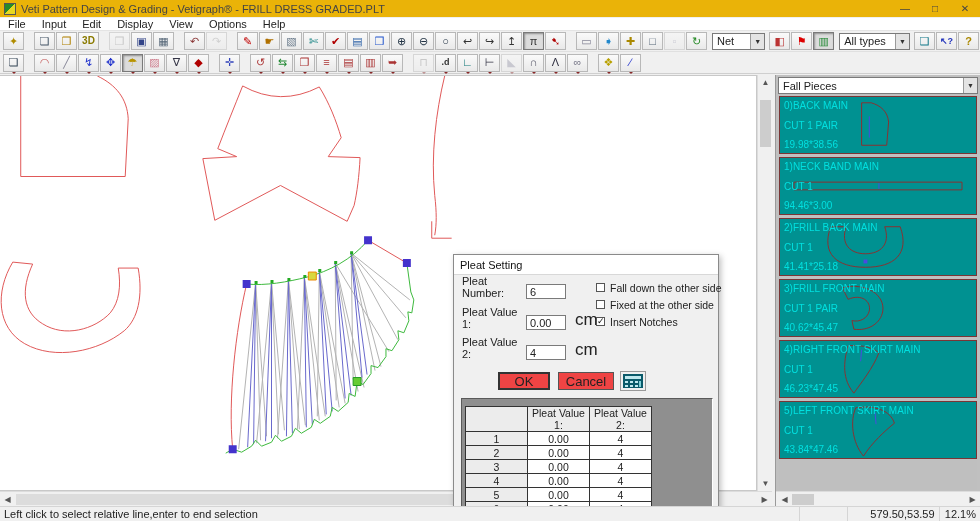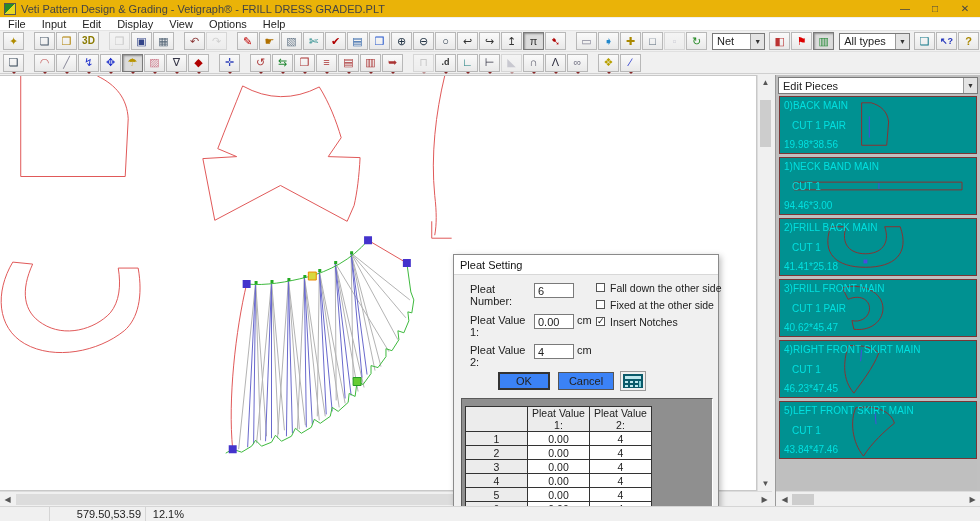--- a/index.html
+++ b/index.html
@@ -48,49 +48,49 @@
   #hscroll .left { left:0; top:0; width:15px; height:15px; }
   #hscroll .right { right:0; top:0; width:15px; height:15px; }
   #hscroll .thumb { position:absolute; left:16px; top:2px; width:540px; height:11px; background:#dcdcdc; }
 
   
   #panel { position:absolute; left:775px; top:0; width:205px; height:431px; background:#c0c0c0; border-left:1px solid #9a9a9a; }
   #view-pieces-combo { position:absolute; left:2px; top:2px; width:200px; height:17px; margin:0; }
   .card { position:absolute; left:3px; width:198px; height:58px; background:#009191; border:1px solid #7a3535; overflow:hidden; }
   .card svg { position:absolute; left:0; top:0; width:100%; height:100%; }
   .pname { position:absolute; left:4px; top:3px; color:#00e0e0; font-size:10px; white-space:nowrap; }
-  .pcut  { position:absolute; left:4px; top:23px; color:#00e0e0; font-size:10px;margin-left:8px; }
+  .pcut  { position:absolute; left:4px; top:23px; color:#00e0e0; font-size:10px; }
   .psize { position:absolute; left:4px; top:42px; color:#00e0e0; font-size:10px; }
   #panel-filler { position:absolute; left:3px; top:385px; width:198px; height:30px; background:#bfbfbf; }
   #panel-hscroll { position:absolute; left:0; top:416px; width:205px; height:15px; background:#f0f0f0; border-top:1px solid #dcdcdc; }
   #panel-hscroll .left { left:2px; top:0; width:13px; height:15px; }
   #panel-hscroll .right { right:2px; top:0; width:13px; height:15px; }
   #panel-hscroll .thumb { position:absolute; left:16px; top:2px; width:22px; height:11px; background:#cdcdcd; }
 
   
   #statusbar { position:absolute; left:0; top:506px; width:980px; height:15px; background:#f0f0f0; display:flex; border-top:1px solid #d5d5d5; font-size:11px; }
   .scell { border-right:1px solid #d5d5d5; padding:0 4px; display:flex; align-items:center; white-space:nowrap; overflow:hidden; }
   #status-msg { width:838px; }
   #status-empty { width:50px; }
   #status-coords { width:96px; justify-content:flex-end; }
   #status-zoom { width:42px; justify-content:flex-end; border-right:none; }
 
   
   #dialog { position:absolute; left:453px; top:179px; width:266px; height:289px; background:#f0f0f0; border:1px solid #8a8a8a; box-shadow:2px 2px 6px rgba(0,0,0,.25); }
   #dialog-titlebar { height:20px; background:#fff; border-bottom:1px solid #d8d8d8; display:flex; align-items:center; padding-left:6px; font-size:11px; color:#111; }
-  .fieldrow { position:absolute; left:16px; height:16px; display:flex; align-items:flex-start; }
+  .fieldrow { position:absolute; left:8px; height:16px; display:flex; align-items:flex-end; }
   .flabel { width:64px; font-size:11px; }
   .finput { width:40px; height:15px; background:#fff; border:1px solid #7a7a7a; font-size:11px; padding-left:3px; display:flex; align-items:center; }
-  .funit { margin-left:3px; font-size:11px; }
+  .funit { margin-left:9px; font-size:17px; }
   #cbcol { position:absolute; left:142px; top:24px; }
   .cbrow { display:flex; align-items:center; height:17px; }
   .cbox { width:9px; height:9px; background:#fff; border:1px solid #555; margin-right:5px; position:relative; font-size:9px; line-height:8px; text-align:center; color:#111; flex:none; }
   .cbox[data-checked="true"]::after { content:"✓"; position:absolute; left:0; top:-1px; }
   .cblabel { font-size:10.5px; white-space:nowrap; }
-  .dbtn { position:absolute; top:117px; height:18px; background:#3b82f6; border:1px solid #555; display:flex; align-items:center; justify-content:center; font-size:11px; }
+  .dbtn { position:absolute; top:117px; height:18px; background:#ef4444; border:1px solid #555; display:flex; align-items:center; justify-content:center; font-size:13px; }
   #ok-btn { left:44px; width:52px; border:2px solid #333; }
   #cancel-btn { left:104px; width:56px; }
   #calc-btn { left:166px; top:116px; width:26px; height:20px; background:#f0f0f0; border:1px solid #999; position:absolute; display:flex; align-items:center; justify-content:center; }
   #grayzone { position:absolute; left:7px; top:143px; width:252px; height:139px; background:#8f8f8f; border:1px solid; border-color:#5a5a5a #fff #fff #5a5a5a; }
   #pleat-table { border-collapse:collapse; position:absolute; left:3px; top:7px; }
   #pleat-table td, #pleat-table th { border:1px solid #333; font-size:10.5px; font-weight:normal; height:14px; text-align:center; padding:0 2px; }
   #pleat-table th { background:#ececec; width:62px; }
   #pleat-table td.rowno { background:#ececec; width:62px; }
   #pleat-table td.val { background:#fff; width:62px; }
 </style>
@@ -467,21 +467,21 @@
   </div>
 
   <div id="hscroll">
     <div class="sb-arrow left">◀</div>
     <div class="thumb"></div>
     <div class="sb-arrow right">▶</div>
   </div>
 
   <div id="panel">
     <span class="combo" id="view-pieces-combo">
-      <span class="cval">Edit Pieces</span>
+      <span class="cval">Fall Pieces</span>
       <span class="cbtn">▼</span>
     </span>
 
     <div class="card" style="top:21px">
       <svg viewBox="0 0 190 58">
           <path d="M78,6L78,50L104,50L106,26C105,15 98,9 88,6Z" fill="none" stroke="#8b3030" stroke-width="1"></path>
           <path d="M86,20L86,42" fill="none" stroke="#4a4ae0" stroke-width="1"></path>
         </svg>
       <div class="pname">0)BACK MAIN</div>
       <div class="pcut">CUT 1 PAIR</div>
@@ -641,16 +641,17 @@
           <td class="val">0.00</td>
           <td class="val">4</td>
         </tr>
       </tbody>
         </table>
     </div>
   </div>
 </div>
 
 <div id="statusbar">
+  <div class="scell" id="status-msg">Left click to select relative line,enter to end selection</div>
   <div class="scell" id="status-empty"></div>
   <div class="scell" id="status-coords">579.50,53.59</div>
   <div class="scell" id="status-zoom">12.1%</div>
 </div>
 
 </body></html>

